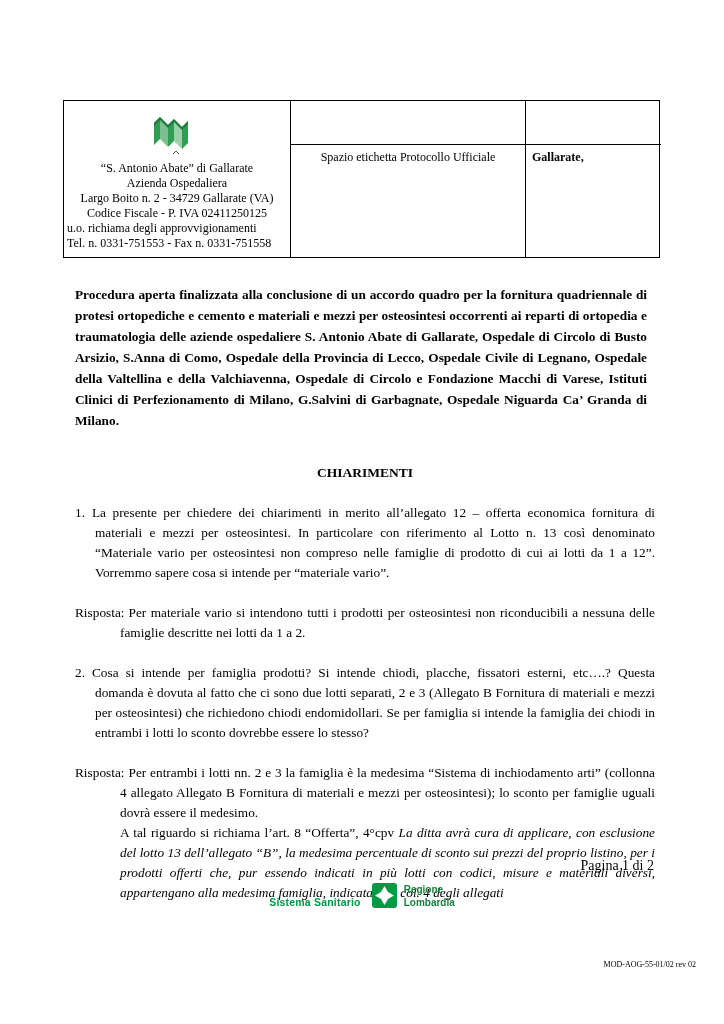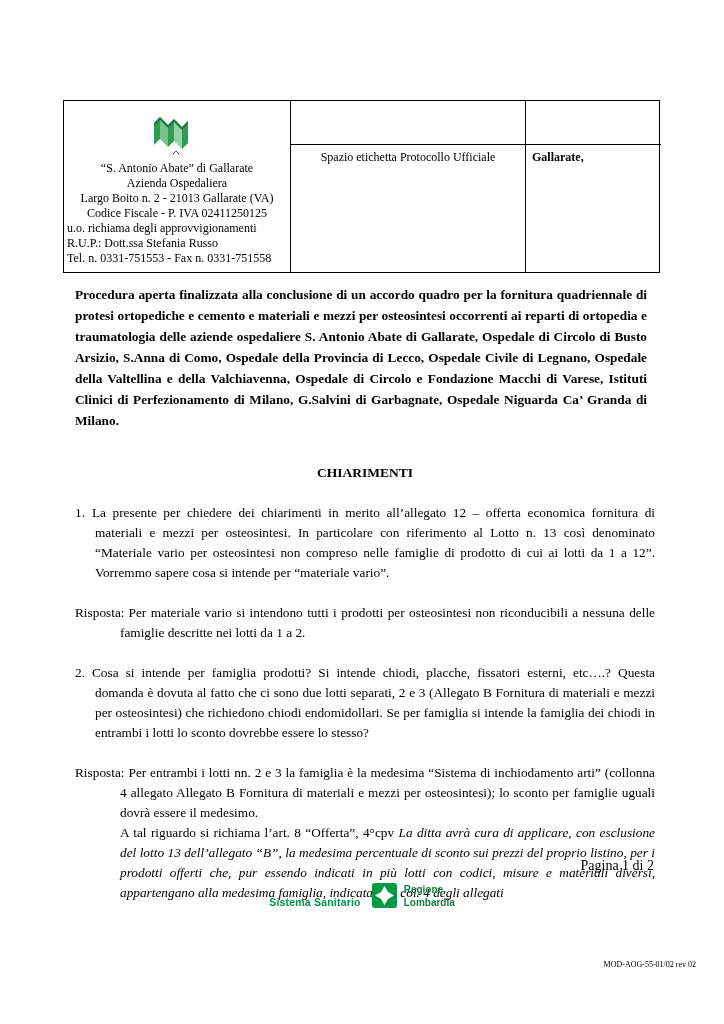--- a/index.html
+++ b/index.html
@@ -114,24 +114,23 @@
           <polygon points="14,8 22,16 22,38 14,30" fill="#7cc08f"></polygon>
           <polygon points="22,16 28,10 28,32 22,38" fill="#2f9e52"></polygon>
           <polygon points="28,10 36,18 36,40 28,32" fill="#9bcfa8"></polygon>
           <polygon points="36,18 42,12 42,34 36,40" fill="#2f9e52"></polygon>
           <polygon points="8,14 14,8 22,16 28,10 36,18 42,12 42,15 36,21 28,13 22,19 14,11 8,17" fill="#1d7a3c"></polygon>
           <polyline points="27,45 30,42 33,45" fill="none" stroke="#555" stroke-width="1"></polyline>
         </svg>
       </div>
       <span class="org-line">“S. Antonio Abate” di Gallarate</span>
       <span class="org-line">Azienda Ospedaliera</span>
-      <span class="org-line">Largo Boito n. 2 - 21013 Gallarate (VA)</span>
+      <span class="org-line">Largo Boito n. 2 - 34729 Gallarate (VA)</span>
       <span class="org-line">Codice Fiscale - P. IVA 02411250125</span>
       <span class="org-line left">u.o. richiama degli approvvigionamenti</span>
-      <span class="org-line left">R.U.P.: Dott.ssa Stefania Russo</span>
       <span class="org-line left">Tel. n. 0331-751553 - Fax n. 0331-751558</span>
     </div>
     <div class="cell cell-mid-top"></div>
     <div class="cell cell-right-top"></div>
     <div class="cell cell-right-bottom">
       <span>Gallarate,</span>
     </div>
     <div class="cell cell-mid-bottom">
       <span>Spazio etichetta Protocollo Ufficiale</span>
     </div>

